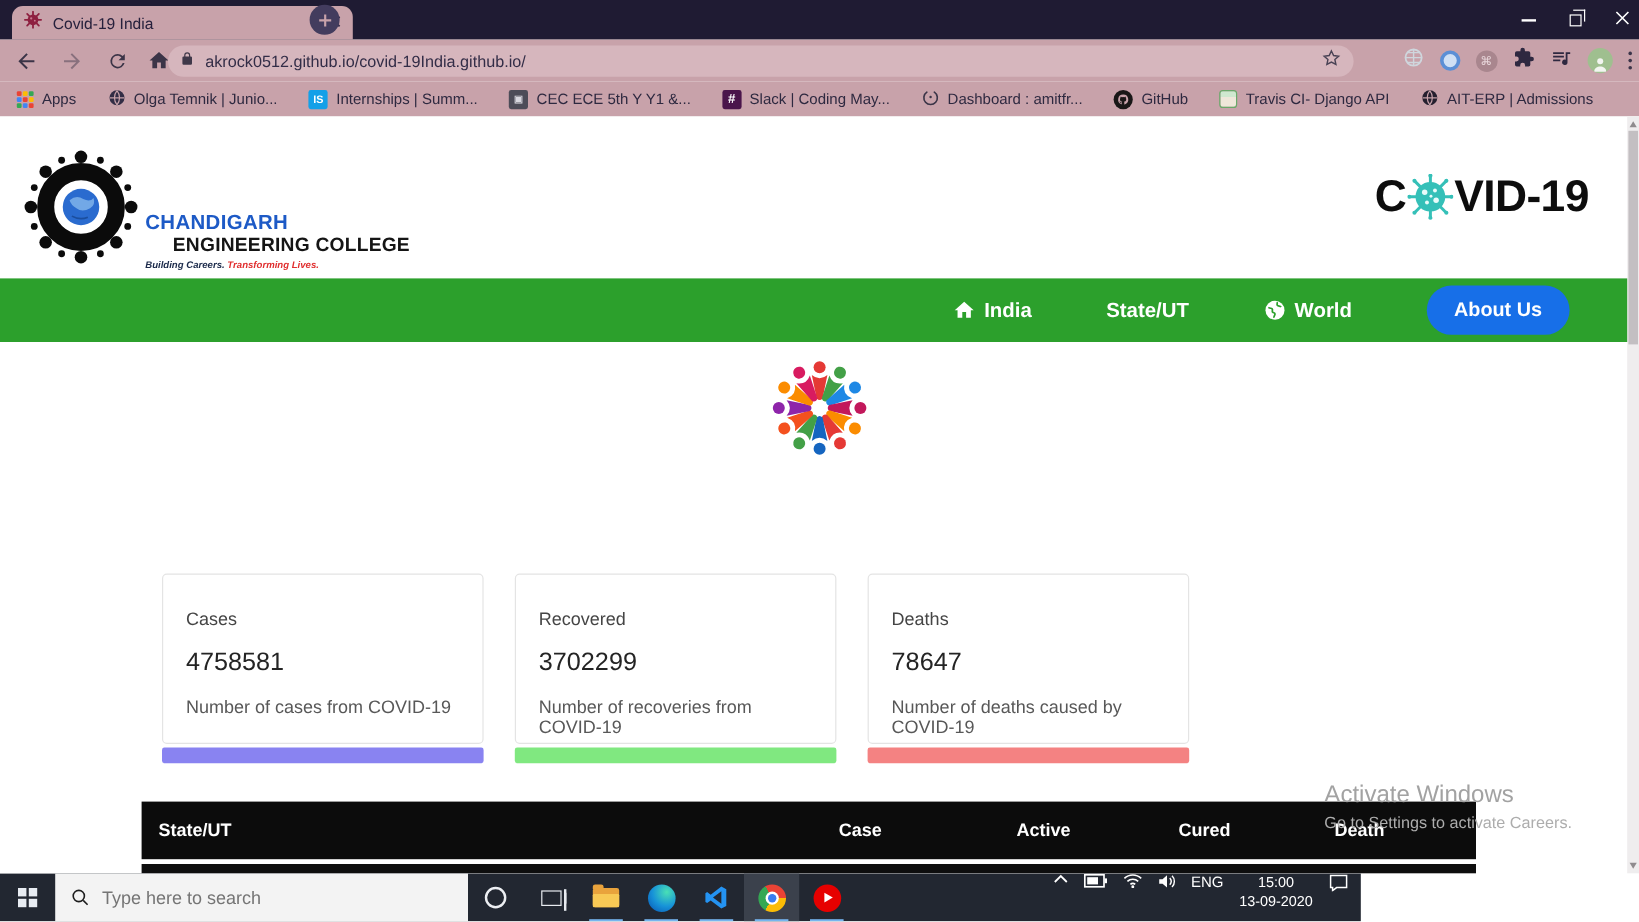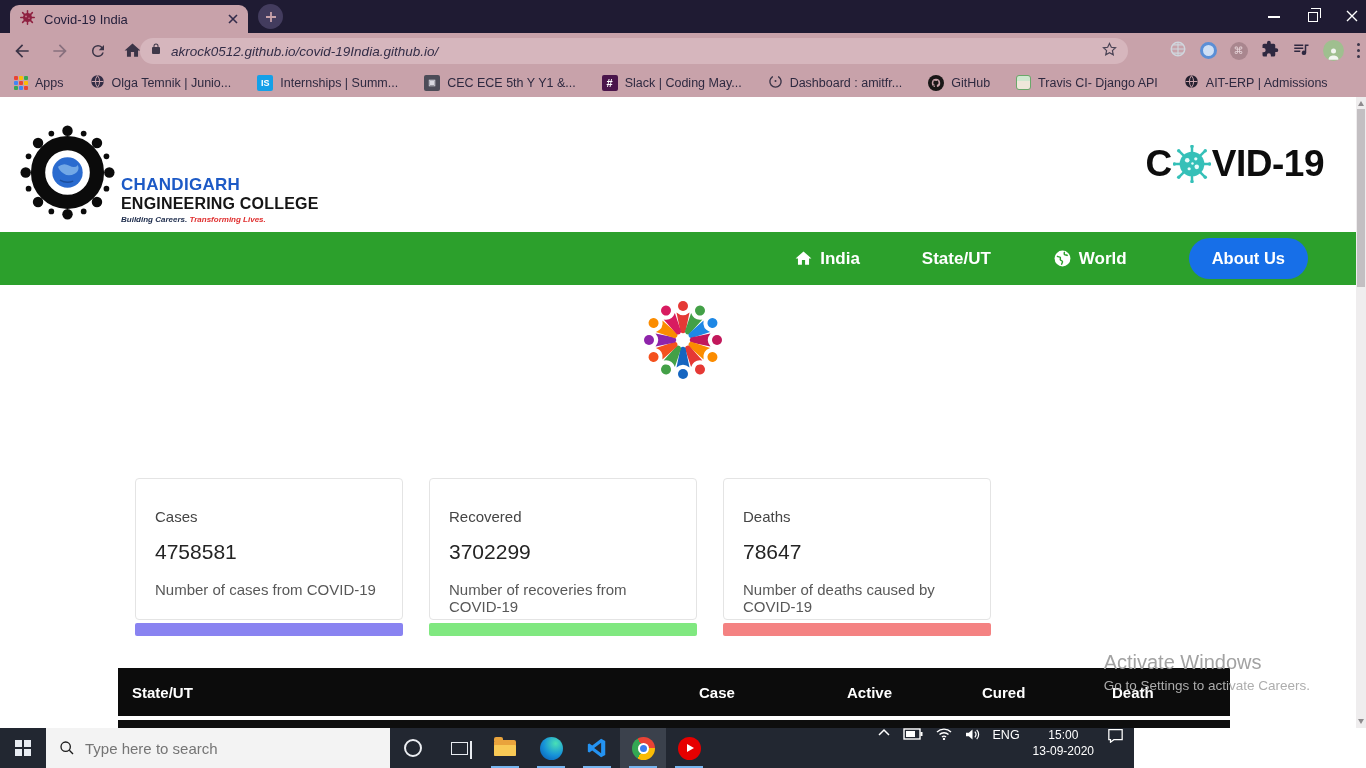--- a/index.html
+++ b/index.html
@@ -2,35 +2,35 @@
 <html><head>
 <meta charset="utf-8">
 <style>
   * { margin:0; padding:0; box-sizing:border-box; }
   html,body { width:1366px; height:768px; }
   body { font-family:"Liberation Sans", sans-serif; }
   .screen { position:relative; width:1366px; height:768px; overflow:hidden; background:#fff; }
 
   
   .tabstrip { position:absolute; top:0; left:0; width:1366px; height:33px; background:#1f1b33; }
-  .tab { position:absolute; left:10px; top:5px; width:238px; height:28px; background:#c8a2aa;
+  .tab { position:absolute; left:10px; top:5px; width:284px; height:28px; background:#c8a2aa;
          border-radius:9px 9px 0 0; display:flex; align-items:center; padding:0 10px; gap:9px; }
   .tab-title { font-size:13px; color:#26203c; flex:1; white-space:nowrap; overflow:hidden; }
   .newtab { position:absolute; left:258px; top:4px; width:25px; height:25px; border-radius:50%;
             background:#433c5e; display:flex; align-items:center; justify-content:center; }
   .wincontrols { position:absolute; right:8px; top:0; height:33px; display:flex; align-items:center; gap:28px; }
   .minline { width:12px; height:2px; background:#fff; }
   .restore { width:10px; height:10px; border:1.5px solid #fff; position:relative; }
   .restore:before { content:""; position:absolute; left:2px; top:-5px; width:9px; height:9px; border:1.5px solid #fff; border-left:none; border-bottom:none; }
 
   .toolbar { position:absolute; top:33px; left:0; width:1366px; height:35px; background:#c8a2aa;
              display:flex; align-items:center; }
   .navbtn { width:28px; height:28px; display:flex; align-items:center; justify-content:center; flex:none; }
   .urlbar { position:absolute; left:140px; top:5px; width:988px; height:26px; background:#d6b6bd;
-            border-radius:13px; display:flex; align-items:center; padding:0 10px; gap:9px;font-style:italic; }
+            border-radius:13px; display:flex; align-items:center; padding:0 10px; gap:9px; }
   .urltext { font-size:13.5px; color:#332d47; flex:1; white-space:nowrap; overflow:hidden; }
   .exts { position:absolute; right:6px; top:0; height:35px; display:flex; align-items:center; gap:13px; }
   .extring { width:17px; height:17px; border-radius:50%; border:3px solid #5b8fd6; background:#cfe0f5; }
   .extgray { width:18px; height:18px; border-radius:50%; background:#a9868e; display:flex; align-items:center; justify-content:center; color:#e8d6da; font-size:10px; }
   .avatar { width:21px; height:21px; border-radius:50%; background:#9fbf8f; display:flex; align-items:end; justify-content:center; overflow:hidden; }
   .dots3 { display:flex; flex-direction:column; gap:2.5px; }
   .dots3 i { width:3.5px; height:3.5px; border-radius:50%; background:#3b3449; }
 
   .bookmarks { position:absolute; top:68px; left:0; width:1366px; height:29px; background:#c8a2aa;
                display:flex; align-items:center; padding-left:14px; gap:26px; box-shadow:0 1px 0 rgba(90,60,70,.25); }
@@ -45,21 +45,21 @@
   .bi.slack { background:#4a154b; font-size:11px; }
   .bi.github { width:16px; height:16px; border-radius:50%; background:#191717; display:flex; align-items:center; justify-content:center; }
   .bi.travis { width:15px; height:15px; border-radius:3px; background:linear-gradient(#cfe8cf 0 40%, #efe7da 40%); border:1px solid #6aa86a; }
 
   
   .page { position:absolute; top:97px; left:0; width:1366px; height:631px; background:#fff; overflow:hidden; }
   .siteheader { position:relative; height:135px; background:#fff; }
   .cec { position:absolute; left:20px; top:28px; display:flex; align-items:flex-end; gap:6px; }
   .cectext { padding-top:18px; }
   .cec-l1 { color:#1d5ac6; font-size:17px; font-weight:800; letter-spacing:.3px; }
-  .cec-l2 { color:#151515; font-size:16px; font-weight:800; letter-spacing:.2px; }
+  .cec-l2 { color:#151515; font-size:16px; font-weight:800; letter-spacing:.2px;margin-left:23px; }
   .cec-tag { font-size:8px; margin-top:2px; font-weight:bold; color:#1b2a4a;font-style:italic; }
   .cec-tag .red { color:#e02f2f; }
   .covidbrand { position:absolute; right:42px; top:46px; display:flex; align-items:center;
                 font-size:37px; font-weight:900; color:#0d0d0d; letter-spacing:-.5px; }
   .covidbrand svg { margin:0 1px; }
 
   .greennav { position:absolute; top:135px; left:0; width:1366px; height:53px; background:#2ca02c;
               display:flex; align-items:center; justify-content:flex-end; padding-right:58px; gap:62px; }
   .navitem { display:flex; align-items:center; gap:7px; color:#fff; font-size:17px; font-weight:600; }
   .aboutus { background:#176fe8; color:#fff; font-size:16.5px; font-weight:600; border:none;

